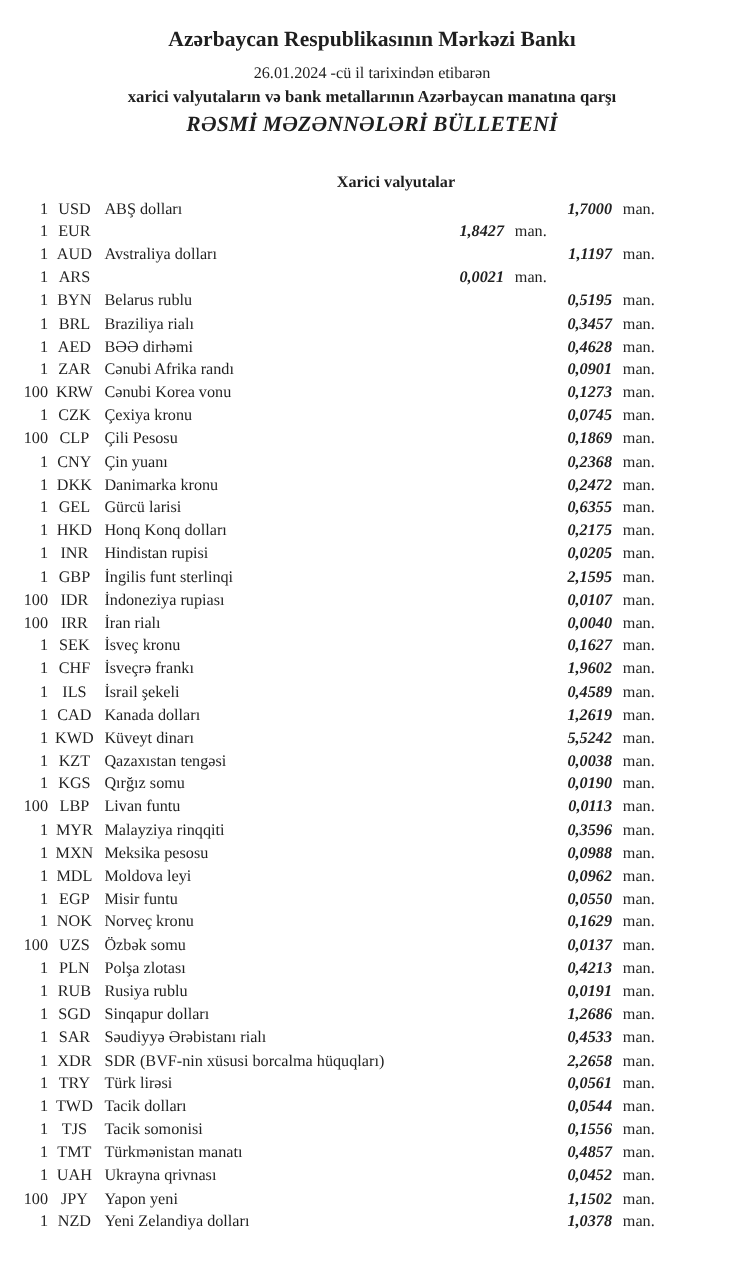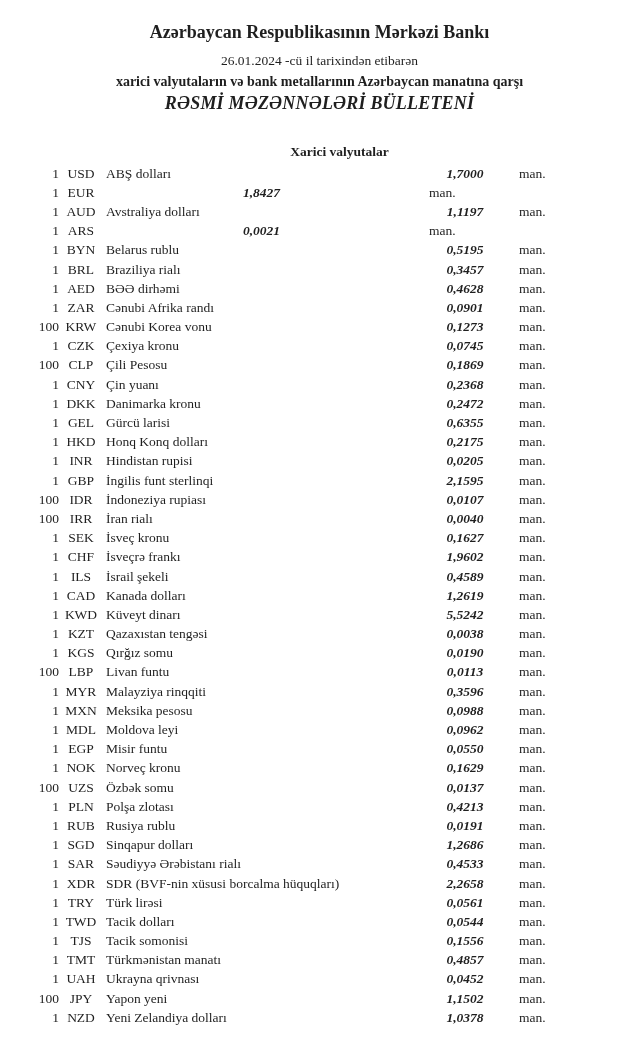--- a/index.html
+++ b/index.html
@@ -13,21 +13,20 @@
     font-family: "Liberation Serif", "DejaVu Serif", serif;
     color: #1f1f1f;
     overflow: hidden;
   }
   .page {
     width: 620px;
     height: 860px;
     background: #ffffff;
     box-sizing: border-box;
     padding-top: 21px;
-    padding-left: 19px;
   }
   .hdr {
     text-align: center;
   }
   .bank-name {
     font-size: 18px;
     font-weight: bold;
     line-height: 22px;
   }
   .date-line {
@@ -64,21 +63,21 @@
   .row {
     display: grid;
     grid-template-columns: 40px 44px 1fr 90px 46px;
     height: 19.2px;
     align-items: center;
     font-size: 13.5px;
   }
   .cell-qty   { text-align: right; }
   .cell-code  { text-align: center; }
   .cell-name  { text-align: left; padding-left: 3px; }
-  .cell-rate  { text-align: center; font-weight: bold; font-style: italic; }
+  .cell-rate  { text-align: right; font-weight: bold; font-style: italic; }
   .cell-unit  { text-align: left; padding-left: 9px; }
 </style>
 </head>
 <body>
 
 <div class="page">
 
   <div class="hdr">
     <div class="bank-name">Azərbaycan Respublikasının Mərkəzi Bankı</div>
     <div class="date-line">26.01.2024 -cü il tarixindən etibarən</div>

